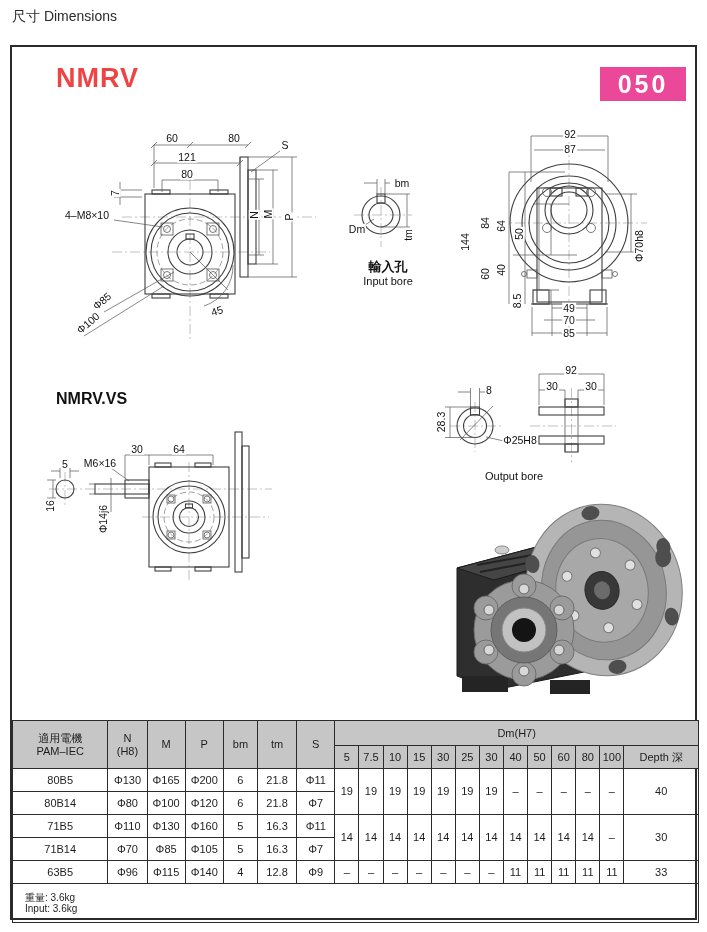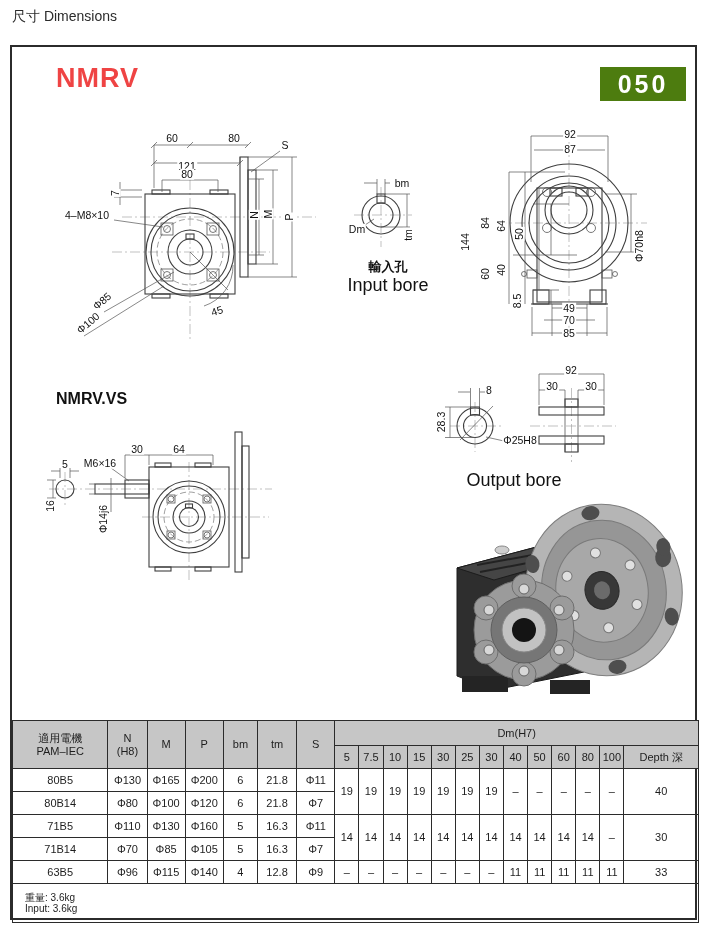--- a/index.html
+++ b/index.html
@@ -1,33 +1,33 @@
 <!DOCTYPE html>
 <html><head>
 <meta charset="utf-8">
 <style>
   * { margin:0; padding:0; box-sizing:border-box; }
   html,body { width:707px; height:932px; background:#fff; font-family:"Liberation Sans", sans-serif; color:#1d1d1d; }
   body { position:relative; overflow:hidden; }
   .page-header { position:absolute; left:12px; top:8px; font-size:14px; color:#2b2b2b; }
   .main-box { position:absolute; left:10px; top:45px; width:687px; height:875px; border:2px solid #2b2b2b; }
   .title-nmrv { position:absolute; left:44px; top:16px; font-size:27px; font-weight:bold; letter-spacing:1px; color:#ef4444; }
-  .size-badge { position:absolute; left:588px; top:20px; width:86px; height:34px; background:#4d7c0f; color:#fff;
+  .size-badge { position:absolute; left:588px; top:20px; width:86px; height:34px; background:#ec4899; color:#fff;
                 font-size:25px; font-weight:bold; display:flex; align-items:center; justify-content:center; letter-spacing:3px; }
   .title-vs { position:absolute; left:44px; top:343px; font-size:16px; font-weight:bold; color:#111; }
   .drawing { position:absolute; }
   .drawing svg { position:absolute; left:0; top:0; }
   .dim { position:absolute; font-size:10.5px; line-height:1; color:#111; white-space:nowrap; background:#fff; padding:0 1px;
          transform:translate(-50%,-50%); }
   .dim.rot  { transform:translate(-50%,-50%) rotate(-90deg); }
   .dim.diag { transform:translate(-50%,-50%) rotate(-40deg); }
   .dim.tilt { transform:translate(-50%,-50%) rotate(-18deg); }
   .caption-zh, .caption-en { position:absolute; text-align:center; color:#111; }
   .caption-zh { font-size:13px; font-weight:bold; }
-  .caption-en { font-size:18px; }
+  .caption-en { font-size:11px; }
   
   .pl  { stroke:#3f3f3f; stroke-width:1.1; fill:none; }
   .pl2 { stroke:#555;    stroke-width:0.8; fill:none; }
   .dl  { stroke:#555;    stroke-width:0.7; fill:none; }
   .cl  { stroke:#999;    stroke-width:0.6; fill:none; stroke-dasharray:10 3 2 3; }
   .bc  { stroke:#777;    stroke-width:0.7; fill:none; stroke-dasharray:6 3; }
   
   .dim-table { position:absolute; left:0; top:673px; width:687px; border-collapse:collapse; table-layout:fixed; font-size:11px; }
   .dim-table th, .dim-table td { border:1px solid #2b2b2b; text-align:center; vertical-align:middle; padding:0; line-height:1.15; }
   .dim-table thead th { background:#c6c6c6; font-weight:normal; }
@@ -107,21 +107,21 @@
           <line x1="196" y1="147" x2="245" y2="147"></line>
         <line x1="52" y1="182" x2="122" y2="142"></line>
         <line x1="32" y1="206" x2="112" y2="156"></line>
         <path d="M 152,176 A 42 42 0 0 0 181,135"></path>
         <line x1="138" y1="122" x2="176" y2="160"></line>
       </g>
     </svg>
     <span class="dim" style="left:120px; top:8px;">60</span>
     <span class="dim" style="left:182px; top:8px;">80</span>
     <span class="dim" style="left:233px; top:15px;">S</span>
-    <span class="dim" style="left:135px; top:36px;">121</span>
+    <span class="dim" style="left:135px; top:27px;">121</span>
     <span class="dim" style="left:135px; top:44px;">80</span>
     <span class="dim rot" style="left:63px; top:63px;">7</span>
     <span class="dim" style="left:35px; top:85px;">4–M8×10</span>
     <span class="dim rot" style="left:202px; top:85px;">N</span>
     <span class="dim rot" style="left:216px; top:84px;">M</span>
     <span class="dim rot" style="left:237px; top:87px;">P</span>
     <span class="dim diag" style="left:50px; top:171px;">Φ85</span>
     <span class="dim diag" style="left:36px; top:193px;">Φ100</span>
     <span class="dim tilt" style="left:165px; top:181px;">45</span>
   </div>

